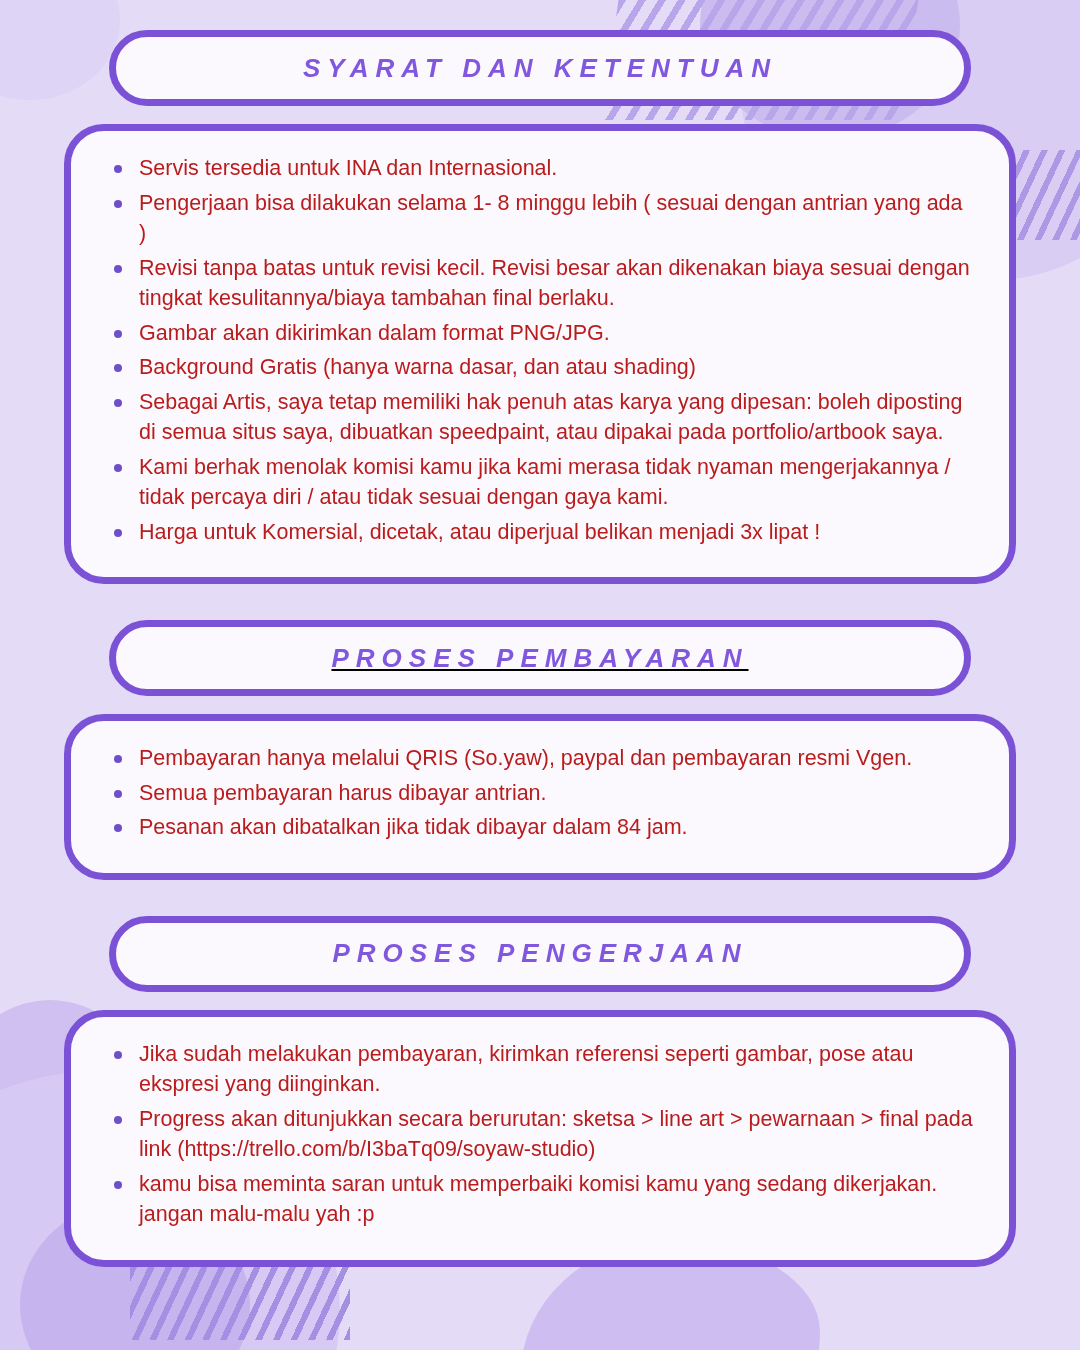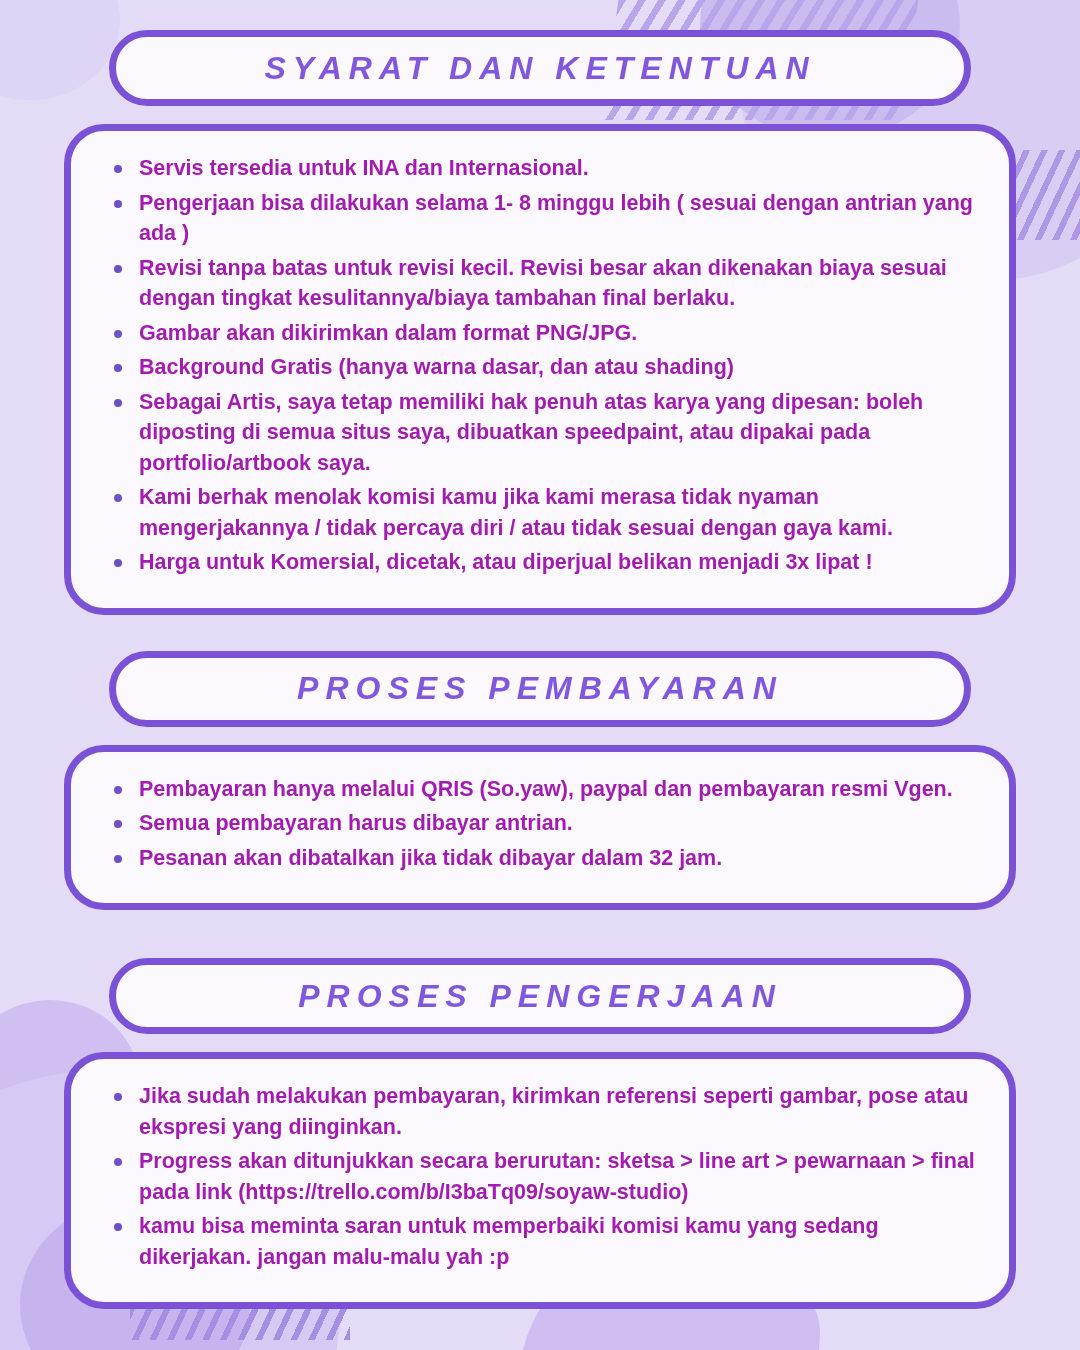--- a/index.html
+++ b/index.html
@@ -95,58 +95,58 @@
     height: 76px;
     background: #fbf9fe;
     border: 7px solid #7b52d6;
     border-radius: 40px;
     display: flex;
     align-items: center;
     justify-content: center;
   }
   .title-pill .title-text {
     color: #8158dd;
-    font-size: 32px;
+    font-size: 26px;
     font-weight: bold;
     font-style: italic;
     letter-spacing: 7px;
   }
 
   .card {
     margin: 18px auto 0;
     width: 952px;
     background: #fbf9fe;
     border: 7px solid #7b52d6;
     border-radius: 40px;
     padding: 22px 34px 26px 34px;
   }
 
   ul.bullets { list-style: none; }
   ul.bullets li {
     position: relative;
     padding-left: 34px;
     margin-bottom: 4px;
-    color: #a21caf;
+    color: #b91c1c;
     font-size: 21.5px;
-    font-weight: bold;
+    font-weight: normal;
     line-height: 1.42;
   }
   ul.bullets li::before {
     content: "";
     position: absolute;
     left: 9px;
     top: 12px;
     width: 8px; height: 8px;
     border-radius: 50%;
     background: #6f4fc9;
   }
 
   
-  .sec-2 .title-pill { margin-top: 36px; }
-  .sec-3 .title-pill { margin-top: 48px; }
+  .sec-2 .title-pill { margin-top: 36px; text-decoration: underline; }
+  .sec-3 .title-pill { margin-top: 36px; }
 </style>
 </head>
 <body>
 
 <div class="bg">
   <div class="blob-topleft"></div>
   <div class="blob-tr"></div>
   <div class="blob-tr2"></div>
   <div class="stripes-tr"></div>
   <div class="stripes-tr2"></div>
@@ -178,21 +178,21 @@
   </div>
 
   <div class="sec-2">
     <div class="title-pill">
       <span class="title-text">PROSES PEMBAYARAN</span>
     </div>
     <div class="card">
       <ul class="bullets">
         <li>Pembayaran hanya melalui QRIS (So.yaw), paypal dan pembayaran resmi Vgen.</li>
         <li>Semua pembayaran harus dibayar antrian.</li>
-        <li>Pesanan akan dibatalkan jika tidak dibayar dalam 32 jam.</li>
+        <li>Pesanan akan dibatalkan jika tidak dibayar dalam 84 jam.</li>
       </ul>
     </div>
   </div>
 
   <div class="sec-3">
     <div class="title-pill">
       <span class="title-text">PROSES PENGERJAAN</span>
     </div>
     <div class="card">
       <ul class="bullets">

